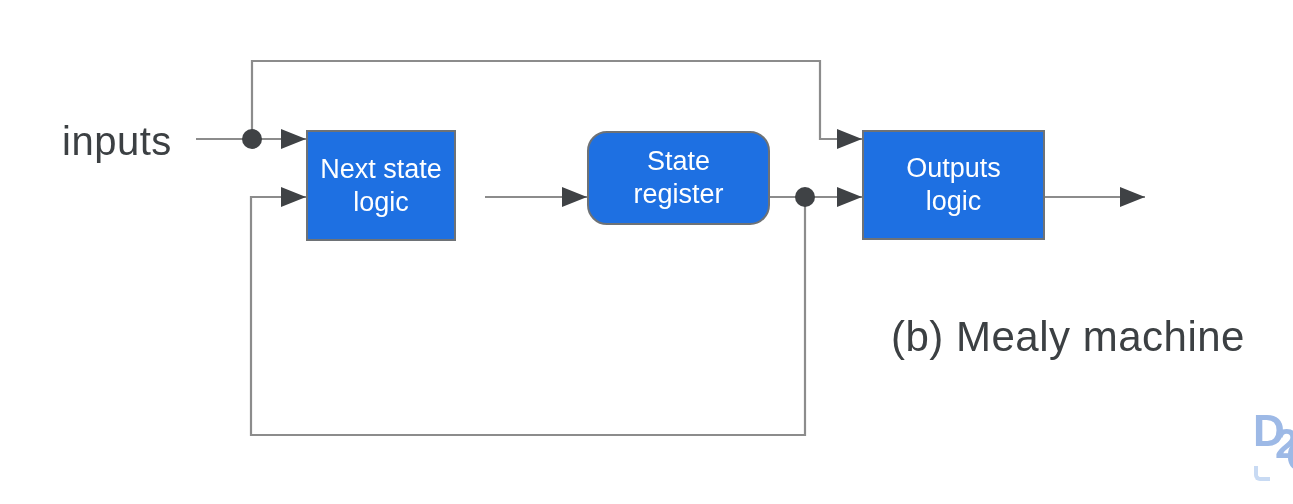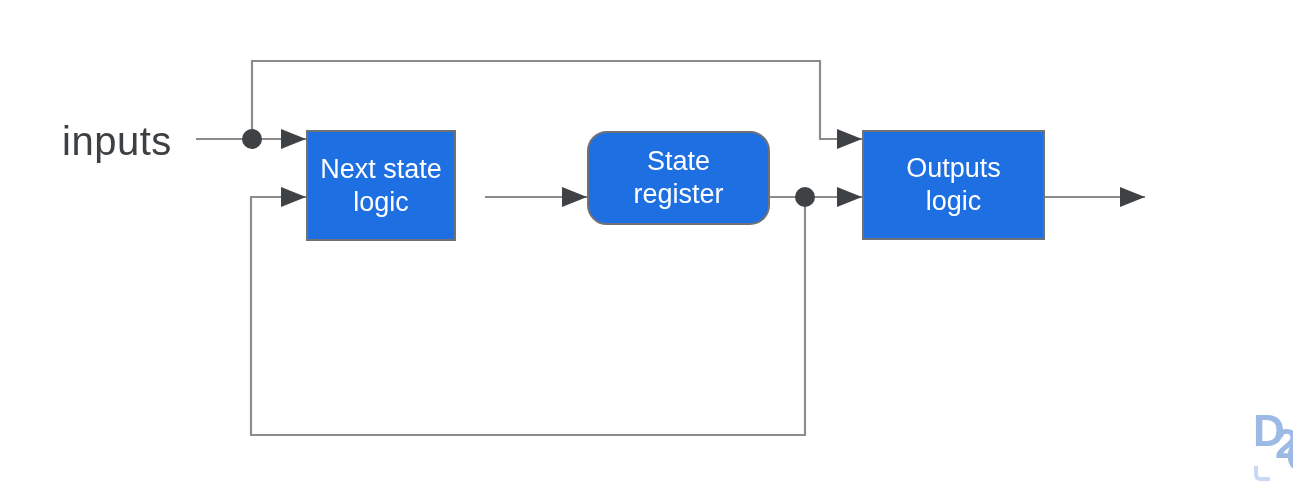--- a/index.html
+++ b/index.html
@@ -98,20 +98,21 @@
   <div class="block" style="left:258px; top:130px; width:150px; height:111px;text-align:center;">Next state
 logic</div>
 
   <div class="block" style="left:539px; top:131px; width:183px; height:94px;border-radius:20px;">State
 register</div>
 
   <div class="block" style="left:814px; top:130px; width:183px; height:110px;">Outputs
 logic</div>
 
 
+  <div class="caption" style="left:843px; top:337px;">(b) Mealy machine</div>
 
   <div class="logo">
     <div class="bracket bracket-tr"></div>
     <div class="bracket bracket-bl"></div>
     <span class="logo-letter logo-d">D</span>
     <span class="logo-letter logo-2">2</span>
     <span class="logo-letter logo-c">C</span>
   </div>
 
 </div>

